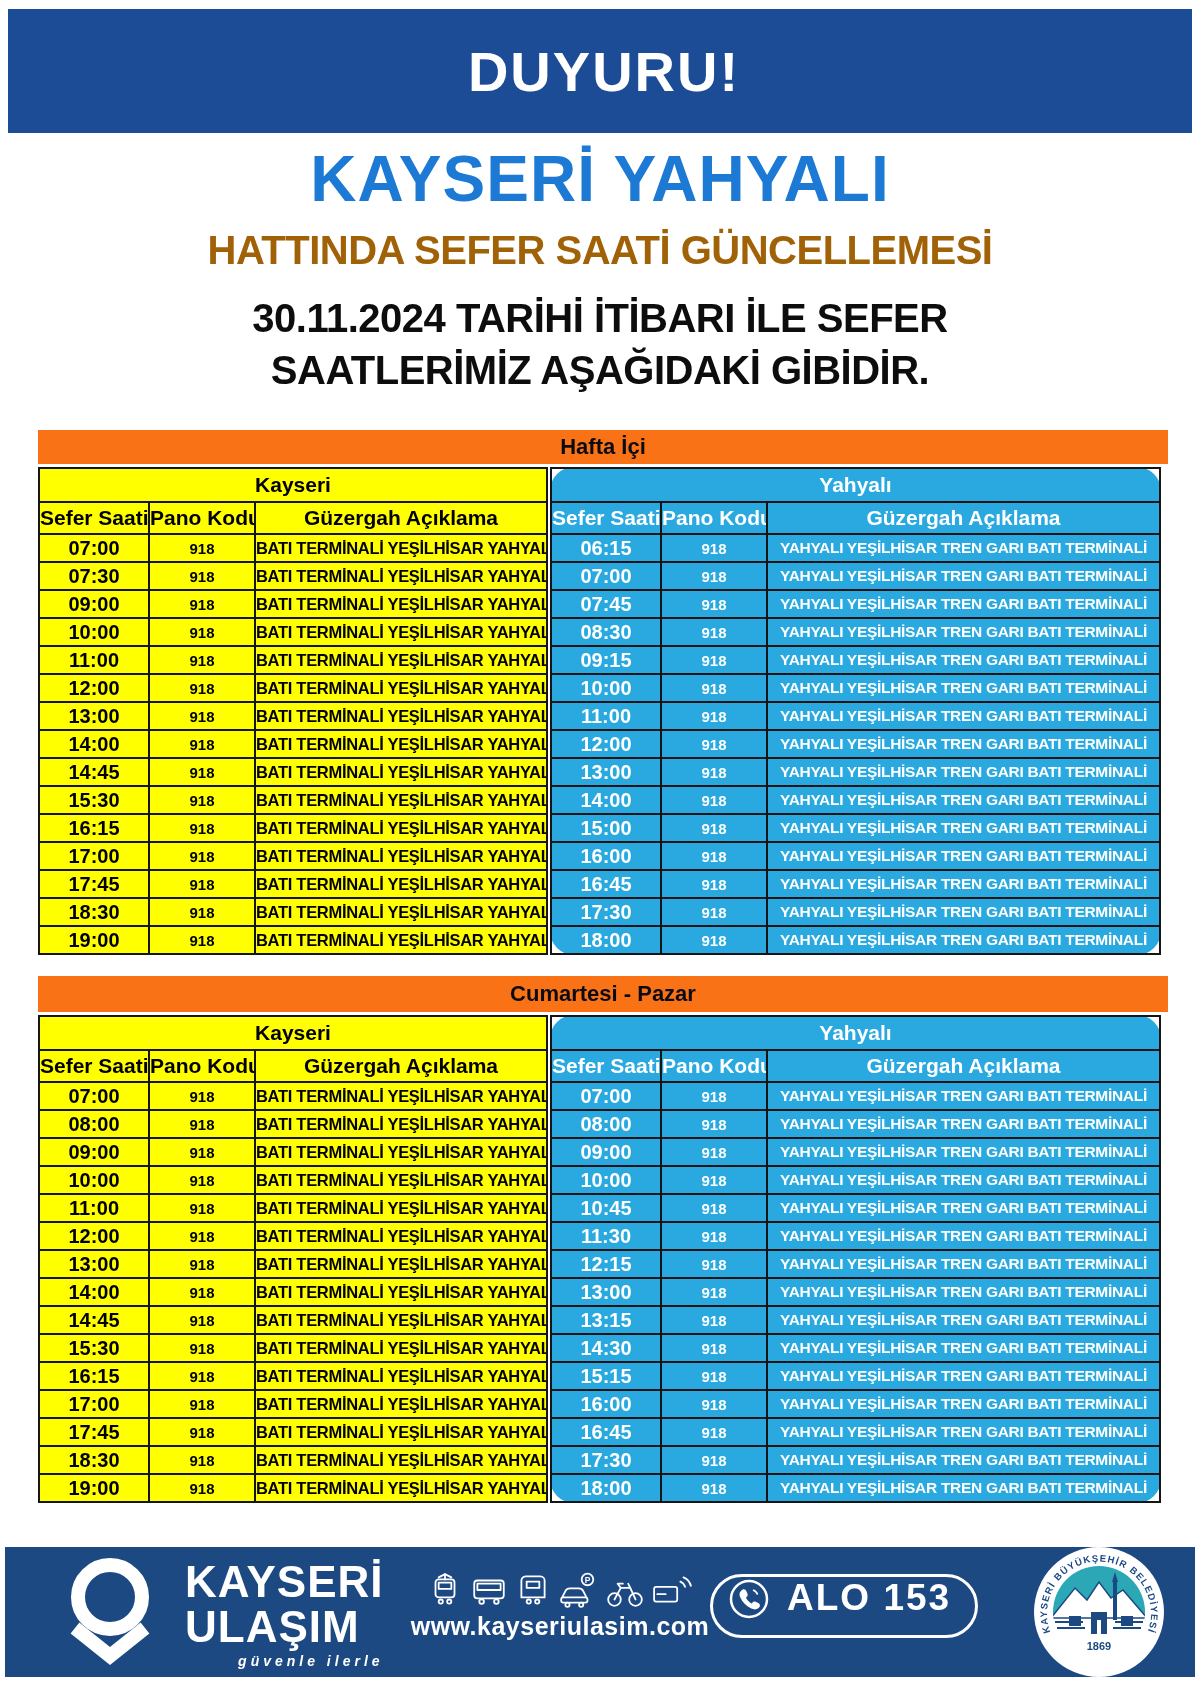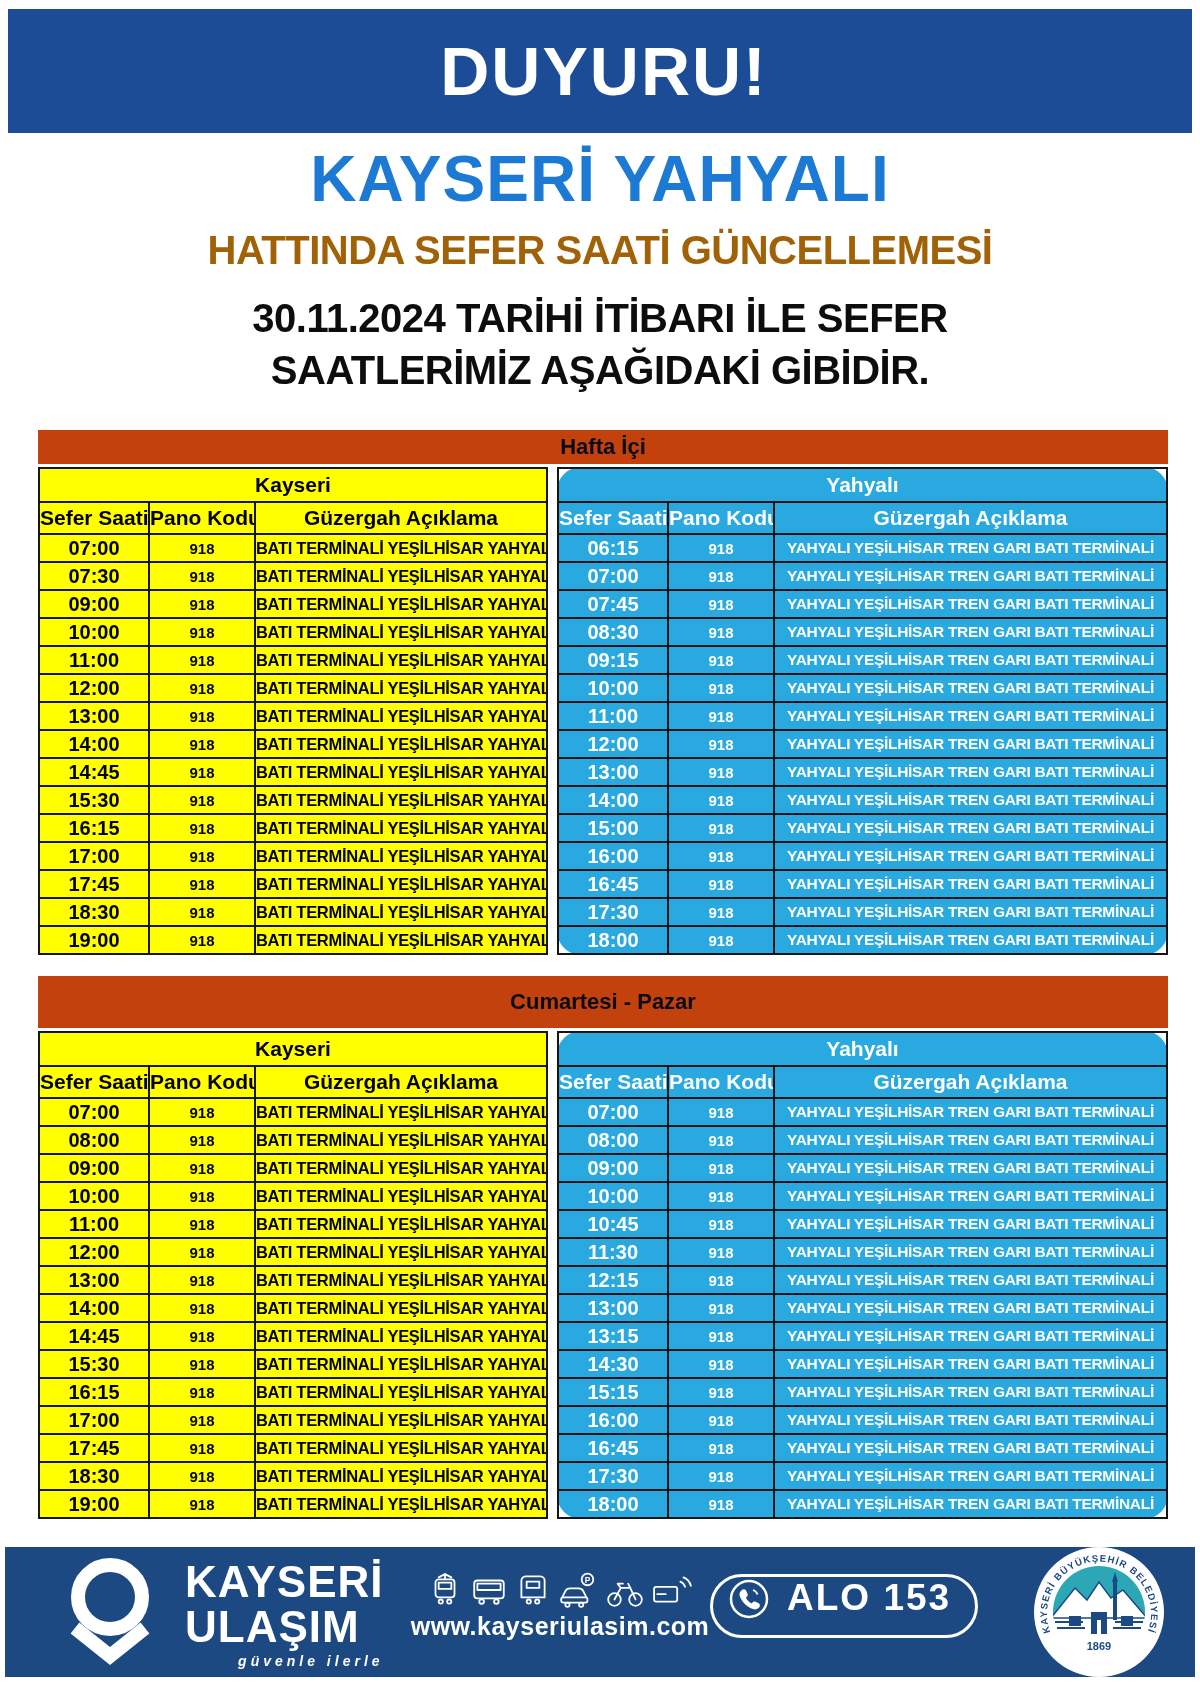--- a/index.html
+++ b/index.html
@@ -2,34 +2,34 @@
 <html><head>
 <meta charset="utf-8">
 <style>
   html,body{margin:0;padding:0;background:#fff;}
   .page{position:relative;width:1200px;height:1697px;background:#ffffff;
         font-family:"Liberation Sans",sans-serif;overflow:hidden;}
 
   
   .banner{position:absolute;top:9px;left:8px;width:1184px;height:124px;
           background:#1c4c96;display:flex;align-items:center;justify-content:center;}
-  .banner span{color:#ffffff;font-weight:bold;font-size:68px;letter-spacing:2px;margin-left:8px;}
+  .banner span{color:#ffffff;font-weight:bold;font-size:56px;letter-spacing:2px;margin-left:8px;}
   .headline{position:absolute;left:0;width:1200px;text-align:center;font-weight:bold;}
   .line-title{top:142px;font-size:64px;color:#1c7ad4;letter-spacing:1px;}
   .subtitle{top:228px;font-size:40px;color:#a16207;letter-spacing:-0.5px;}
   .dateline1{top:296px;font-size:40px;color:#0d0d0d;letter-spacing:-0.5px;}
   .dateline2{top:348px;font-size:40px;color:#0d0d0d;letter-spacing:-0.5px;}
 
   
   .schedule{position:absolute;left:38px;width:1130px;}
   #sched1{top:430px;} #sched2{top:976px;}
-  .section-bar{height:34px;background:#c2410c;display:flex;align-items:center;
+  .section-bar{height:34px;background:#f97316;display:flex;align-items:center;
                justify-content:center;font-weight:bold;font-size:22px;color:#0b0b14;}
-  #sched2 .section-bar{height:52px;}
-  .halves{display:flex;gap:9px;margin-top:3px;}
+  #sched2 .section-bar{height:36px;}
+  .halves{display:flex;gap:2px;margin-top:3px;}
   table.half{border-collapse:collapse;table-layout:fixed;}
   table.kayseri{width:510px;background:#ffff00;}
   table.yahyali{width:611px;background:#29a9e0;border-radius:24px;}
   .half th,.half td{border:2px solid #151515;text-align:center;font-weight:bold;
                     padding:0;overflow:hidden;white-space:nowrap;}
   table.kayseri th,table.kayseri td{color:#000000;}
   table.yahyali th,table.yahyali td{color:#ffffff;}
   .half col.c0{width:110px;} .half col.c1{width:106px;}
   th.ttl{height:32px;font-size:21px;}
   tr.colhdr th{height:30px;font-size:21px;}

